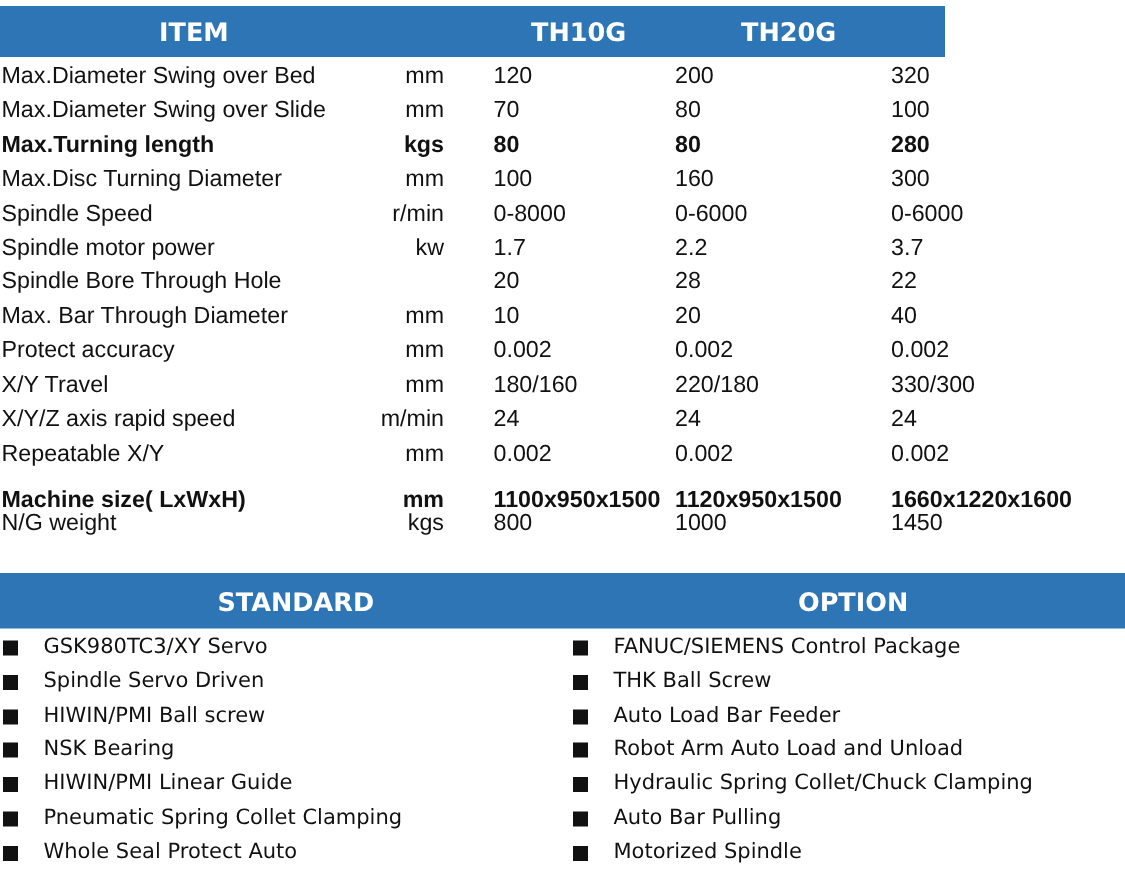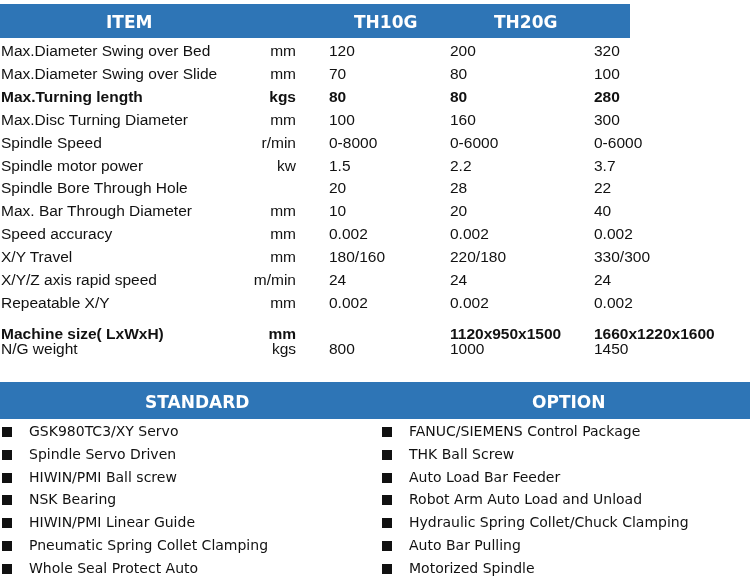--- a/index.html
+++ b/index.html
@@ -62,40 +62,40 @@
     <div class="spec-row" style="top: 131.6px;">
       <span class="c-name">Spindle Speed</span>
       <span class="c-unit">r/min</span>
       <span class="c-v1">0-8000</span>
       <span class="c-v2">0-6000</span>
       <span class="c-v3">0-6000</span>
     </div>
     <div class="spec-row" style="top: 154.5px;">
       <span class="c-name">Spindle motor power</span>
       <span class="c-unit">kw</span>
-      <span class="c-v1">1.5</span>
+      <span class="c-v1">1.7</span>
       <span class="c-v2">2.2</span>
       <span class="c-v3">3.7</span>
     </div>
     <div class="spec-row" style="top: 177.4px;">
       <span class="c-name">Spindle Bore Through Hole</span>
       <span class="c-unit"></span>
       <span class="c-v1">20</span>
       <span class="c-v2">28</span>
       <span class="c-v3">22</span>
     </div>
     <div class="spec-row" style="top: 200.3px;">
       <span class="c-name">Max. Bar Through Diameter</span>
       <span class="c-unit">mm</span>
       <span class="c-v1">10</span>
       <span class="c-v2">20</span>
       <span class="c-v3">40</span>
     </div>
     <div class="spec-row" style="top: 223.2px;">
-      <span class="c-name">Speed accuracy</span>
+      <span class="c-name">Protect accuracy</span>
       <span class="c-unit">mm</span>
       <span class="c-v1">0.002</span>
       <span class="c-v2">0.002</span>
       <span class="c-v3">0.002</span>
     </div>
     <div class="spec-row" style="top: 246.1px;">
       <span class="c-name">X/Y Travel</span>
       <span class="c-unit">mm</span>
       <span class="c-v1">180/160</span>
       <span class="c-v2">220/180</span>
@@ -111,20 +111,21 @@
     <div class="spec-row" style="top: 291.9px;">
       <span class="c-name">Repeatable X/Y</span>
       <span class="c-unit">mm</span>
       <span class="c-v1">0.002</span>
       <span class="c-v2">0.002</span>
       <span class="c-v3">0.002</span>
     </div>
     <div class="spec-row" style="top: 323px; font-weight: bold;">
       <span class="c-name">Machine size( LxWxH)</span>
       <span class="c-unit">mm</span>
+      <span class="c-v1">1100x950x1500</span>
       <span class="c-v2">1120x950x1500</span>
       <span class="c-v3">1660x1220x1600</span>
     </div>
     <div class="spec-row" style="top: 337.7px;">
       <span class="c-name">N/G weight</span>
       <span class="c-unit">kgs</span>
       <span class="c-v1">800</span>
       <span class="c-v2">1000</span>
       <span class="c-v3">1450</span>
     </div>

